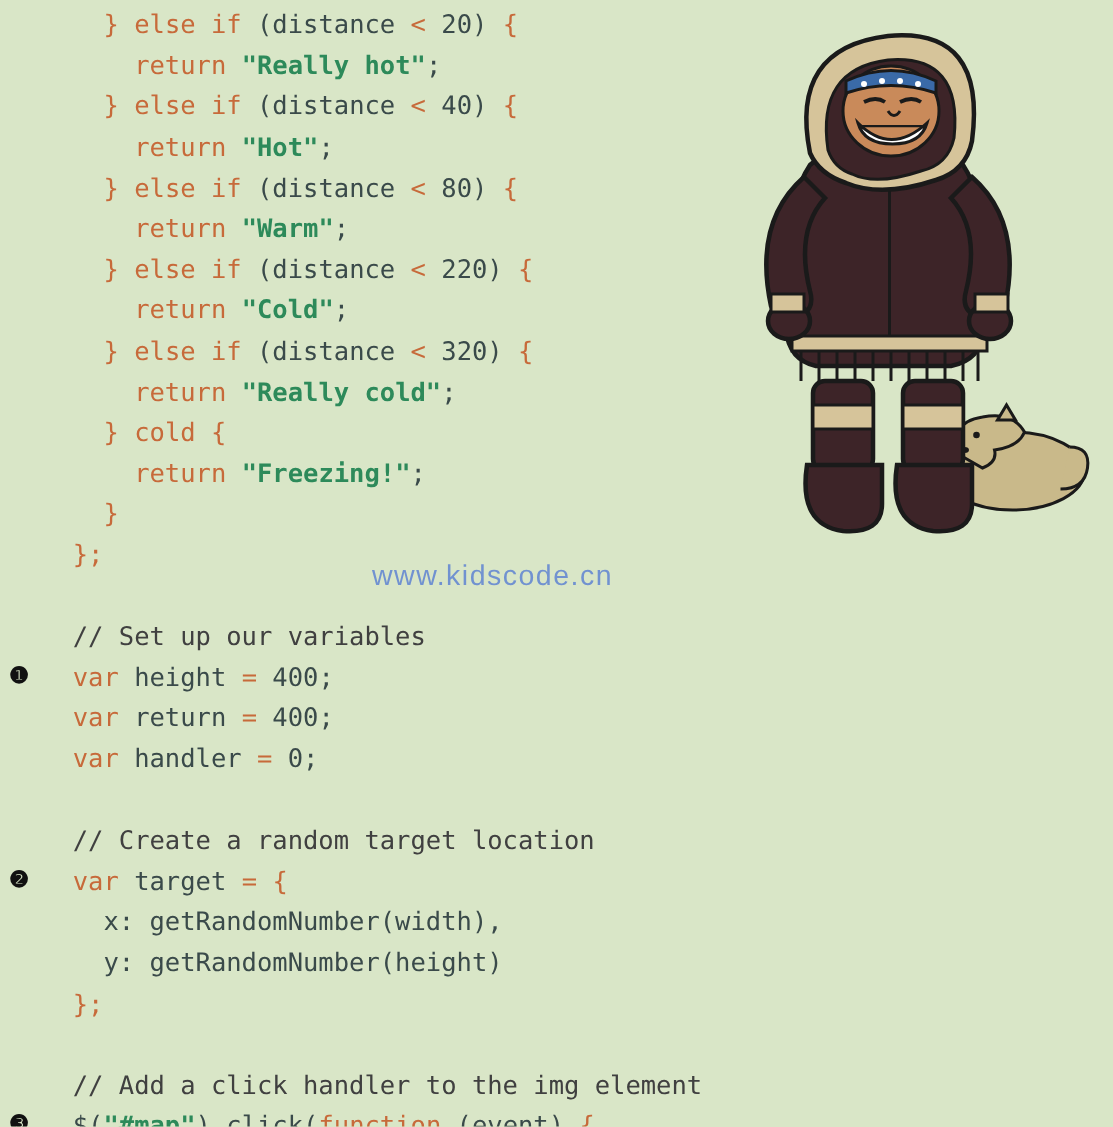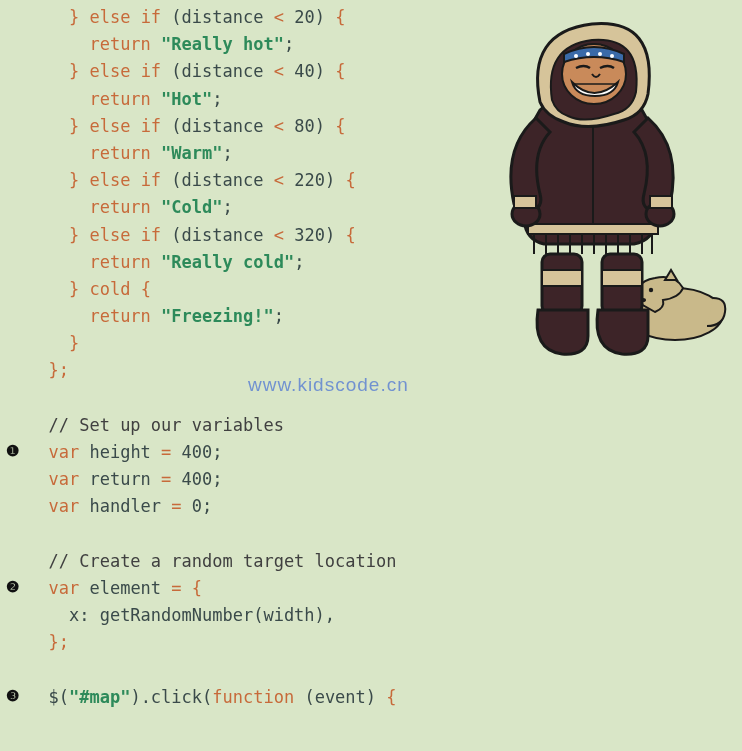--- a/index.html
+++ b/index.html
@@ -74,24 +74,26 @@
     <div class="line">      <span class="kw">return</span><span class="txt"> </span><span class="str">"Freezing!"</span><span class="txt">;</span></div>
     <div class="line">    <span class="punc">}</span></div>
     <div class="line">  <span class="punc">};</span></div>
     <div class="line">&nbsp;</div>
     <div class="line">  <span class="cmt">// Set up our variables</span></div>
     <div class="line"><span class="bullet">❶</span>  <span class="kw">var</span><span class="txt"> height </span><span class="op">=</span><span class="txt"> 400;</span></div>
     <div class="line">  <span class="kw">var</span><span class="txt"> return </span><span class="op">=</span><span class="txt"> 400;</span></div>
     <div class="line">  <span class="kw">var</span><span class="txt"> handler </span><span class="op">=</span><span class="txt"> 0;</span></div>
     <div class="line">&nbsp;</div>
     <div class="line">  <span class="cmt">// Create a random target location</span></div>
-    <div class="line"><span class="bullet">❷</span>  <span class="kw">var</span><span class="txt"> element </span><span class="op">=</span><span class="txt"> </span><span class="punc">{</span></div>
+    <div class="line"><span class="bullet">❷</span>  <span class="kw">var</span><span class="txt"> target </span><span class="op">=</span><span class="txt"> </span><span class="punc">{</span></div>
     <div class="line">    <span class="txt">x: getRandomNumber(width),</span></div>
+    <div class="line">    <span class="txt">y: getRandomNumber(height)</span></div>
     <div class="line">  <span class="punc">};</span></div>
     <div class="line">&nbsp;</div>
+    <div class="line">  <span class="cmt">// Add a click handler to the img element</span></div>
     <div class="line"><span class="bullet">❸</span>  <span class="txt">$(</span><span class="str">"#map"</span><span class="txt">).click(</span><span class="kw">function</span><span class="txt"> (event) </span><span class="punc">{</span></div>
   </div>
 
 <div class="watermark" style="left: 248px; top: 370px;">www.kidscode.cn</div>
 
 <div class="illus">
 <svg viewBox="0 0 250 360" width="250" height="360">
 
   <g transform="translate(155,260)">
     <ellipse cx="40" cy="44" rx="48" ry="26" fill="#c9b98a" stroke="#1a1a1a" stroke-width="2"></ellipse>

